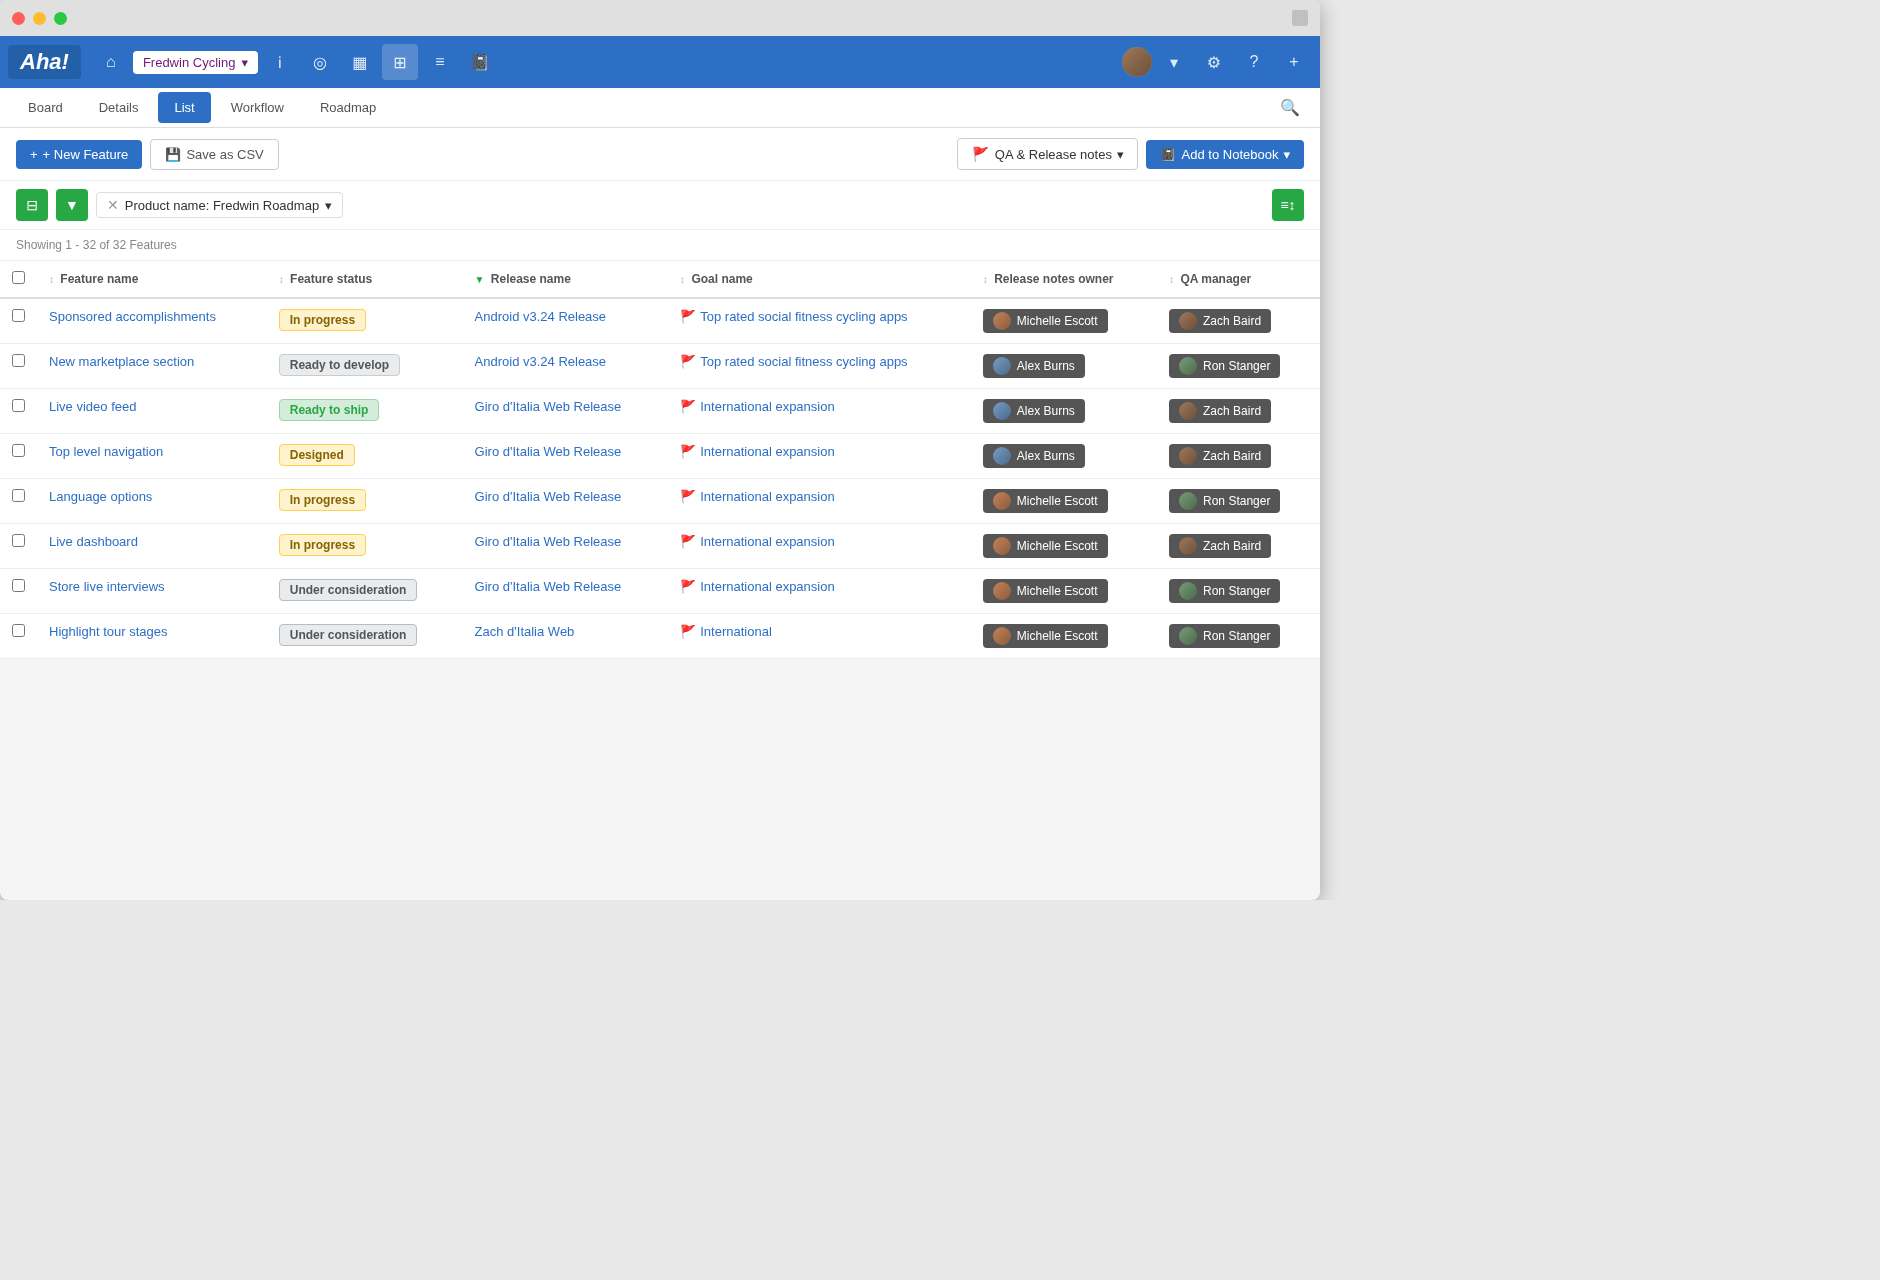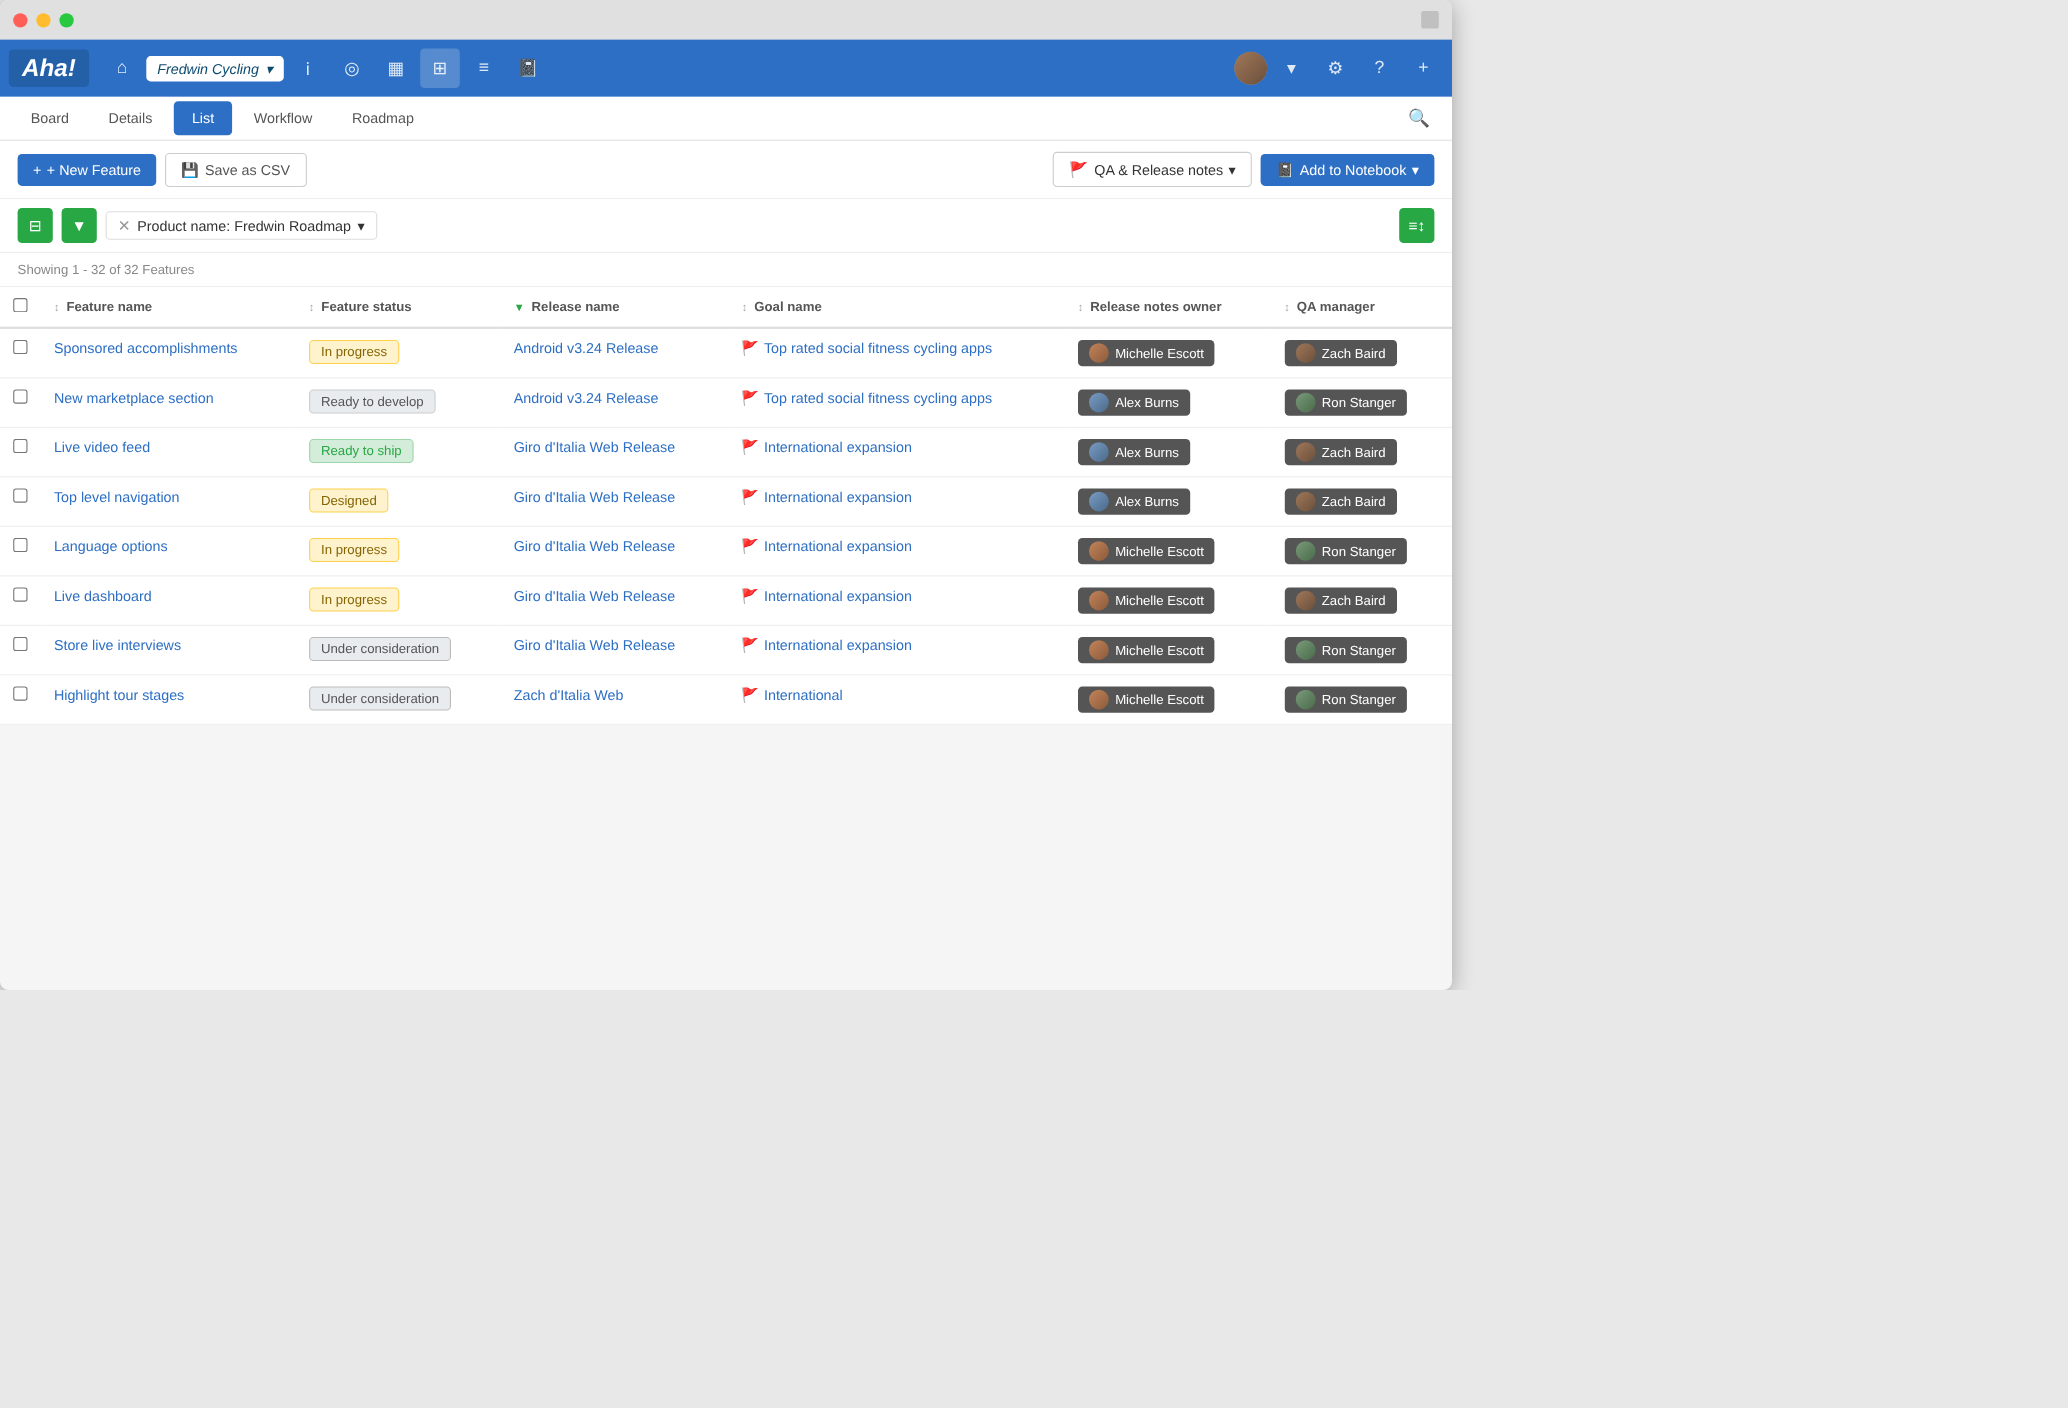--- a/index.html
+++ b/index.html
@@ -12,21 +12,21 @@
     .tl-red { background: #ff5f57; }
     .tl-yellow { background: #febc2e; }
     .tl-green { background: #28c840; }
     .titlebar-space { flex: 1; }
     .titlebar-resize { width: 16px; height: 16px; background: #c0c0c0; border-radius: 2px; margin-left: auto; }
 
     
     .topnav { background: #2d6fc4; display: flex; align-items: center; height: 52px; padding: 0 8px; gap: 4px; }
     .logo { background: #2460a7; color: white; font-weight: 900; font-size: 22px; padding: 4px 12px; border-radius: 4px; font-style: italic; margin-right: 8px; }
     .nav-icon { color: rgba(255,255,255,0.85); width: 36px; height: 36px; display: flex; align-items: center; justify-content: center; border-radius: 4px; cursor: pointer; font-size: 16px; }
-    .nav-dropdown { background: white; color: #0c4a6e; border-radius: 4px; padding: 4px 10px; font-size: 13px; display: flex; align-items: center; gap: 6px; cursor: pointer; border: none; font-style: italic; }
+    .nav-dropdown { background: white; color: #701a75; border-radius: 4px; padding: 4px 10px; font-size: 13px; display: flex; align-items: center; gap: 6px; cursor: pointer; border: none; }
     .nav-spacer { flex: 1; }
     .nav-active { background: rgba(255,255,255,0.2) !important; border-radius: 4px; }
     .nav-avatar { width: 30px; height: 30px; border-radius: 50%; background: #888; overflow: hidden; display: flex; align-items: center; justify-content: center; }
     .avatar-img { width: 30px; height: 30px; border-radius: 50%; background: linear-gradient(135deg, #a0785a, #6b4f3a); }
 
     
     .subnav { background: white; display: flex; align-items: center; height: 40px; padding: 0 12px; border-bottom: 1px solid #ddd; gap: 4px; }
     .subnav-tab { padding: 8px 16px; color: #555; cursor: pointer; border-radius: 4px; font-size: 13px; text-decoration: none; }
     .subnav-tab.active { background: #2d6fc4; color: white; border-radius: 4px; }
     .subnav-search { margin-left: auto; color: #666; font-size: 16px; cursor: pointer; padding: 4px 8px; }
@@ -60,21 +60,21 @@
     th .sort-active { color: #28a745; }
     td { padding: 10px 12px; vertical-align: top; border-bottom: 1px solid #eee; font-size: 13px; }
     .checkbox-col { width: 36px; }
     input[type="checkbox"] { cursor: pointer; }
     .feature-link { color: #2d6fc4; text-decoration: none; cursor: pointer; }
     .release-link { color: #2d6fc4; text-decoration: none; cursor: pointer; }
     .goal-link { color: #2d6fc4; text-decoration: none; cursor: pointer; }
     .goal-flag { margin-right: 4px; }
 
     
-    .badge { display: inline-block; padding: 3px 10px; border-radius: 4px; font-size: 12px; font-weight: 400; white-space: nowrap; }
+    .badge { display: inline-block; padding: 3px 10px; border-radius: 4px; font-size: 12px; font-weight: 700; white-space: nowrap; }
     .badge-in-progress { background: #fff3cd; color: #856404; border: 1px solid #ffd04b; }
     .badge-ready-develop { background: #e9ecef; color: #555; border: 1px solid #ccc; }
     .badge-ready-ship { background: #d4edda; color: #28a745; border: 1px solid #9dd6a8; }
     .badge-designed { background: #fff3cd; color: #856404; border: 1px solid #ffd04b; }
     .badge-under-consideration { background: #e9ecef; color: #555; border: 1px solid #bbb; }
 
     
     .person-badge { display: inline-flex; align-items: center; gap: 6px; background: #555; color: white; border-radius: 4px; padding: 3px 10px; font-size: 12px; white-space: nowrap; }
     .person-avatar { width: 18px; height: 18px; border-radius: 50%; background: #888; flex-shrink: 0; }
     .avatar-michelle { background: linear-gradient(135deg, #c4845a, #8b5a3a); }

